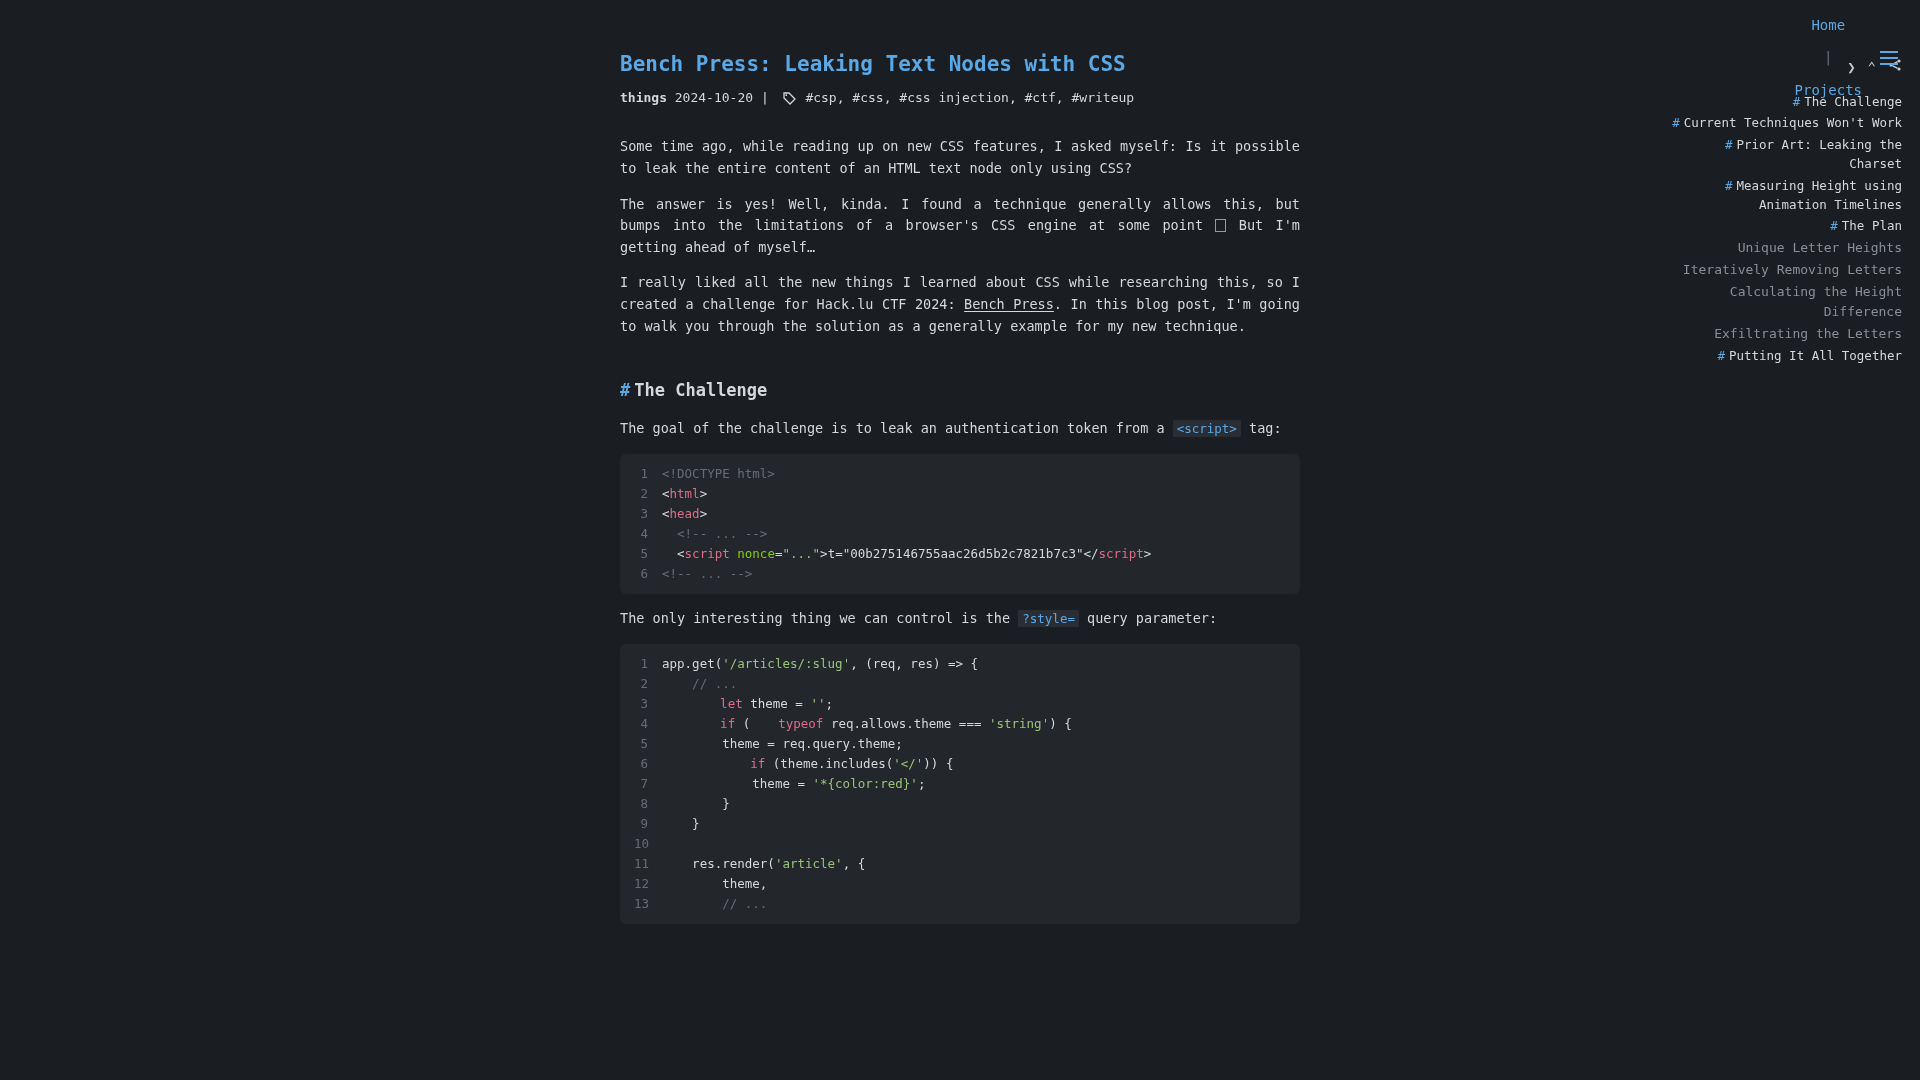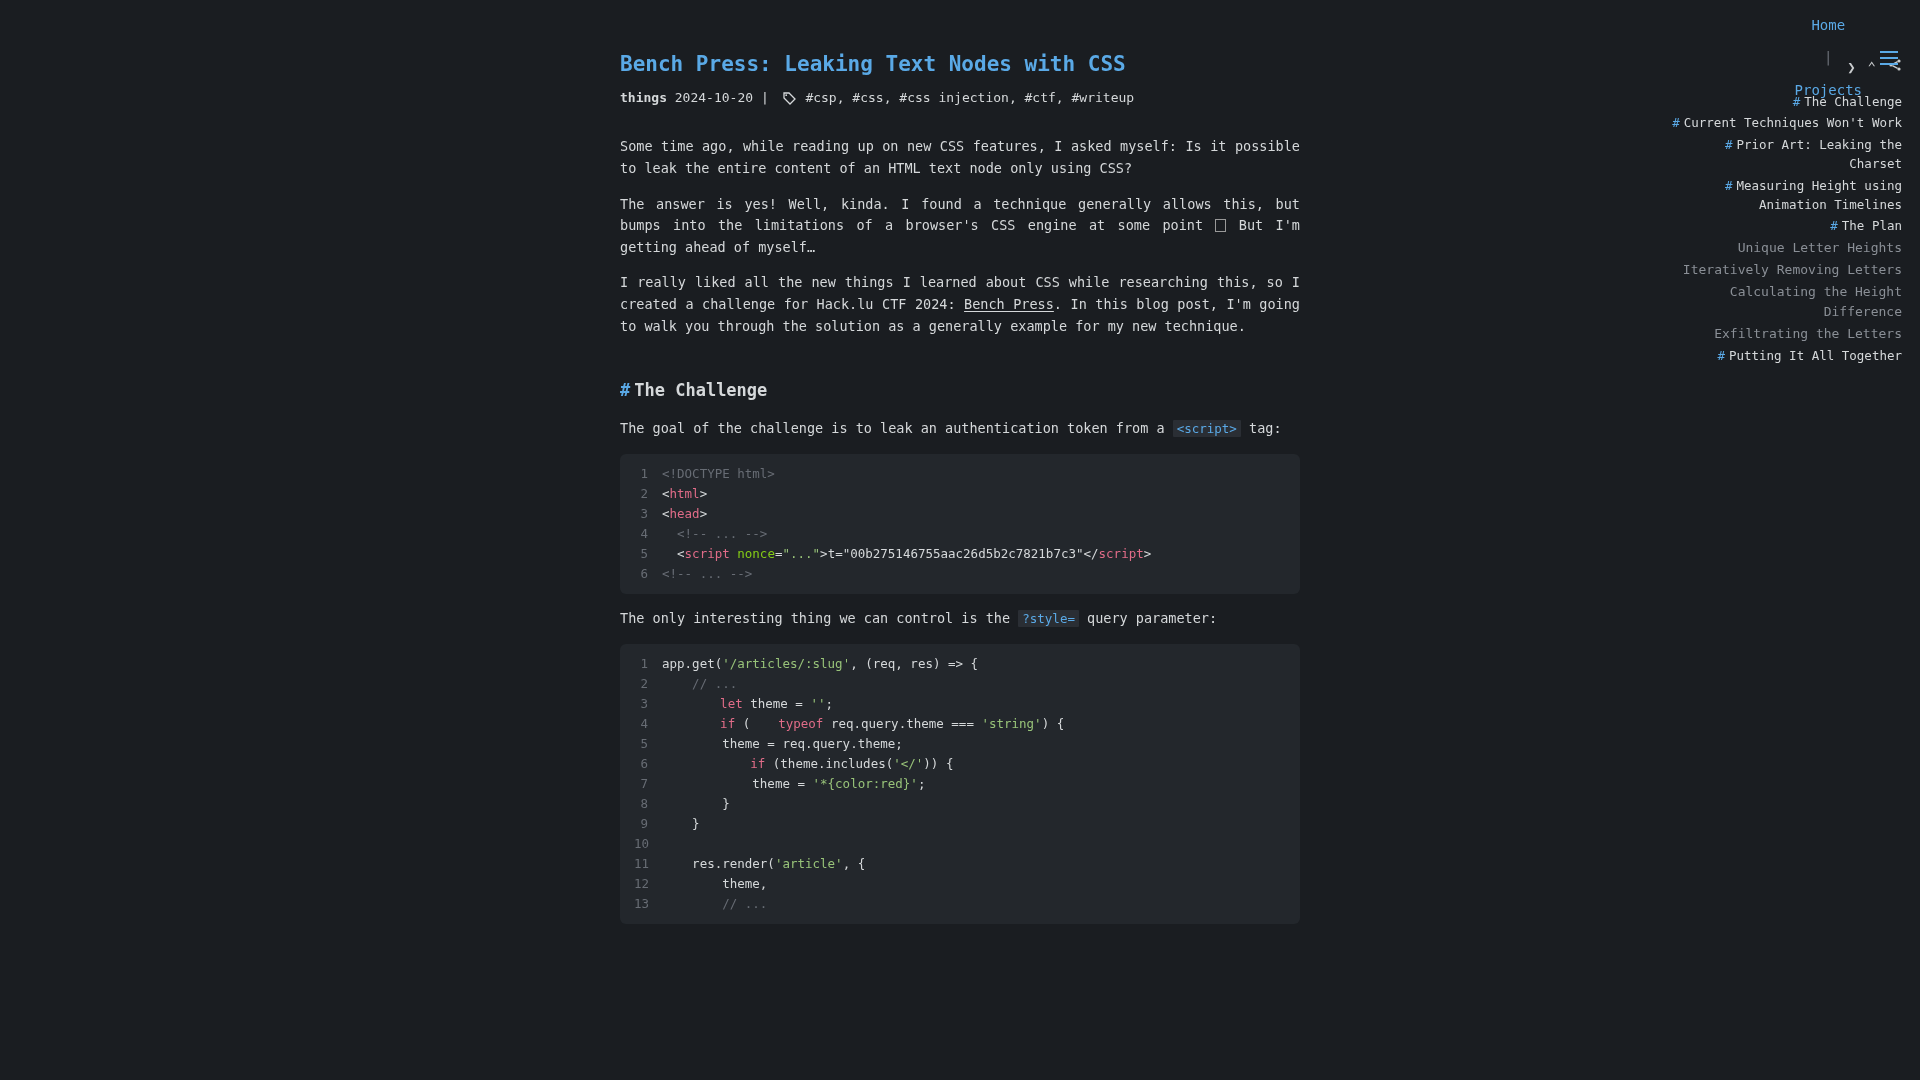--- a/index.html
+++ b/index.html
@@ -176,21 +176,21 @@
       <div class="cl">
         <span class="ln">2</span>
         <span class="cc"><span>    </span><span class="c-comment">// ...</span></span>
       </div>
       <div class="cl">
         <span class="ln">3</span>
         <span class="cc"><span>    </span><span class="c-kw">let</span><span> theme = </span><span class="c-str">''</span><span>;</span></span>
       </div>
       <div class="cl">
         <span class="ln">4</span>
-        <span class="cc"><span>    </span><span class="c-kw">if</span><span> (</span><span class="c-kw">typeof</span><span> req.query.theme === </span><span class="c-str">'string'</span><span>) {</span></span>
+        <span class="cc"><span>    </span><span class="c-kw">if</span><span> (</span><span class="c-kw">typeof</span><span> req.allows.theme === </span><span class="c-str">'string'</span><span>) {</span></span>
       </div>
       <div class="cl">
         <span class="ln">5</span>
         <span class="cc"><span>        theme = req.query.theme;</span></span>
       </div>
       <div class="cl">
         <span class="ln">6</span>
         <span class="cc"><span>        </span><span class="c-kw">if</span><span> (theme.includes(</span><span class="c-str">'&lt;/'</span><span>)) {</span></span>
       </div>
       <div class="cl">

